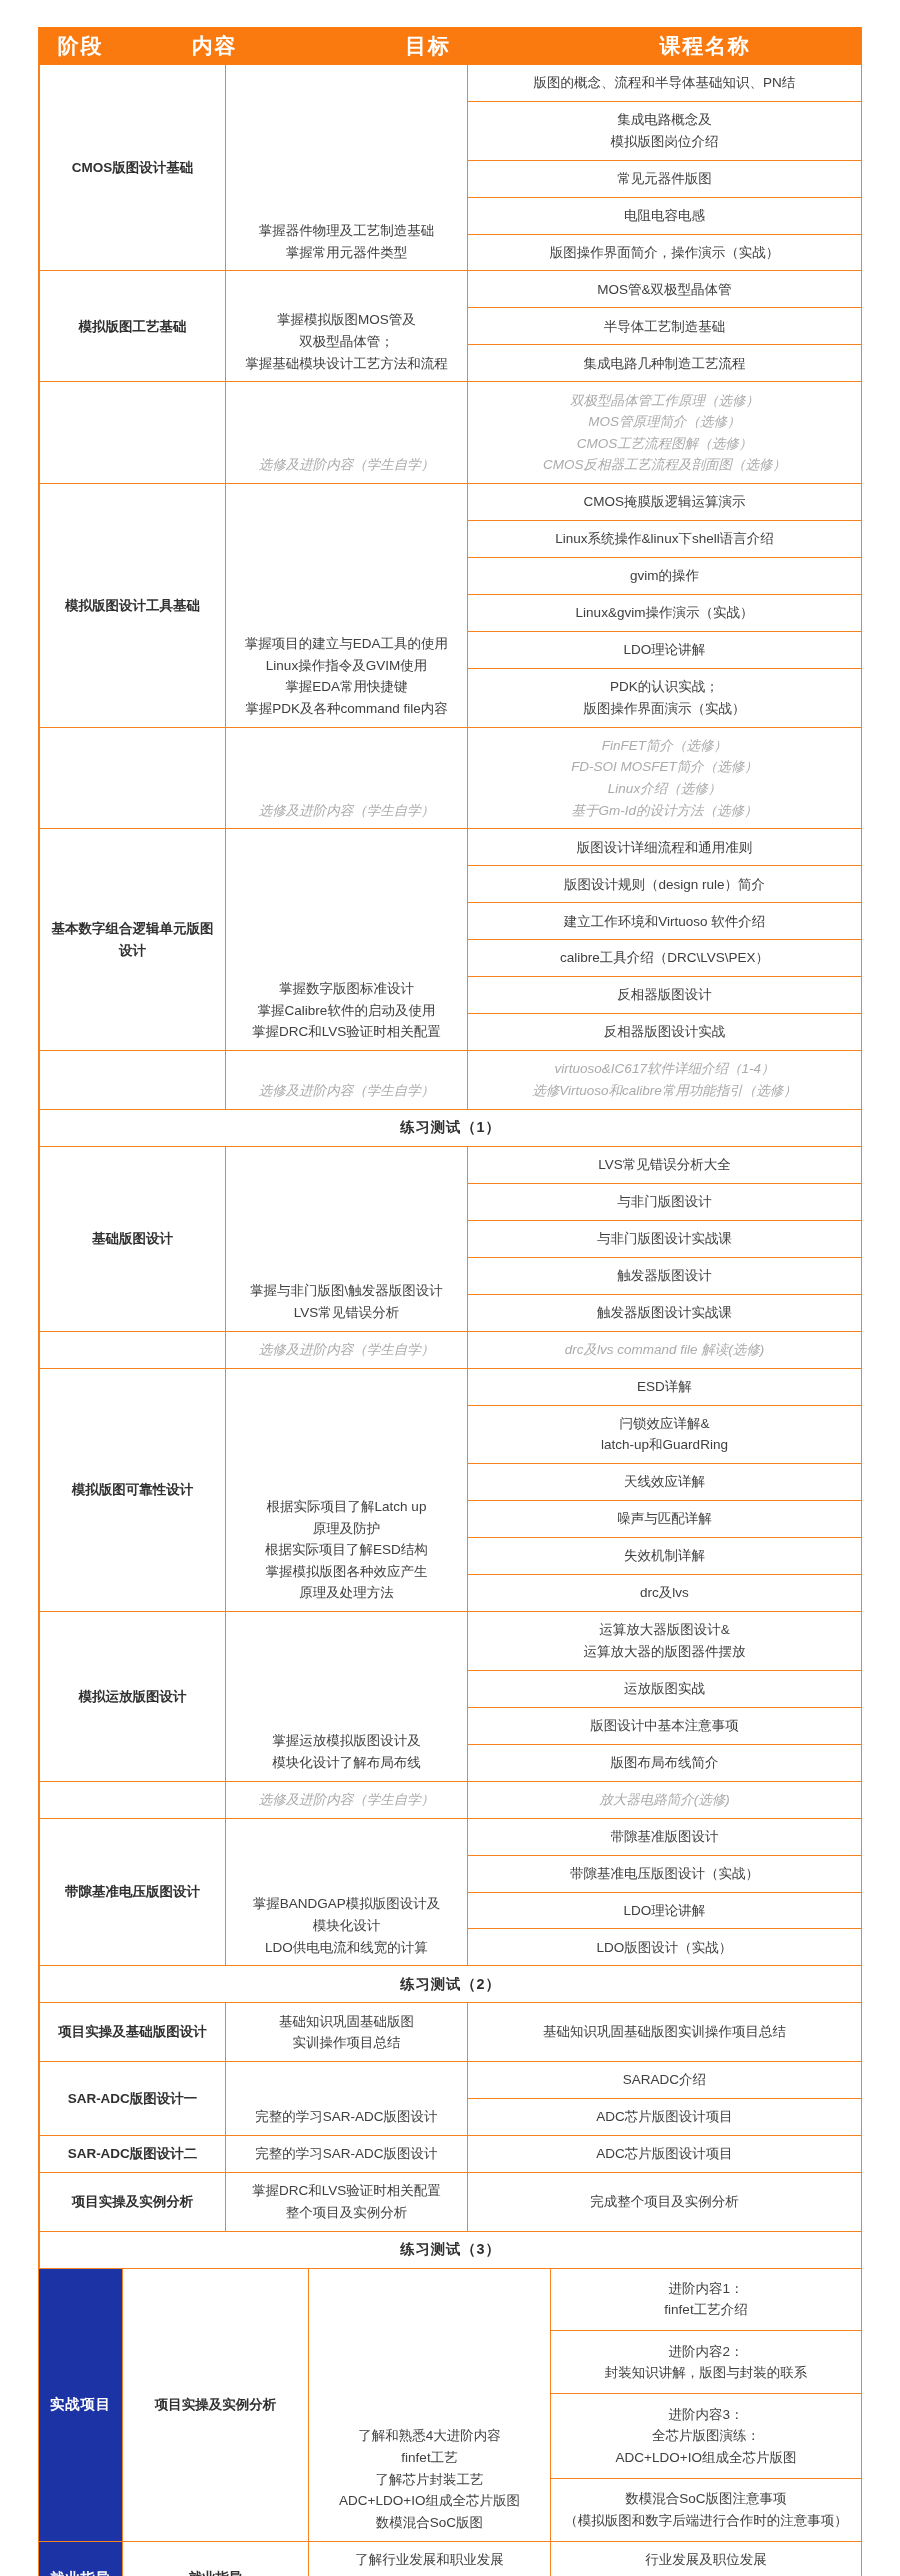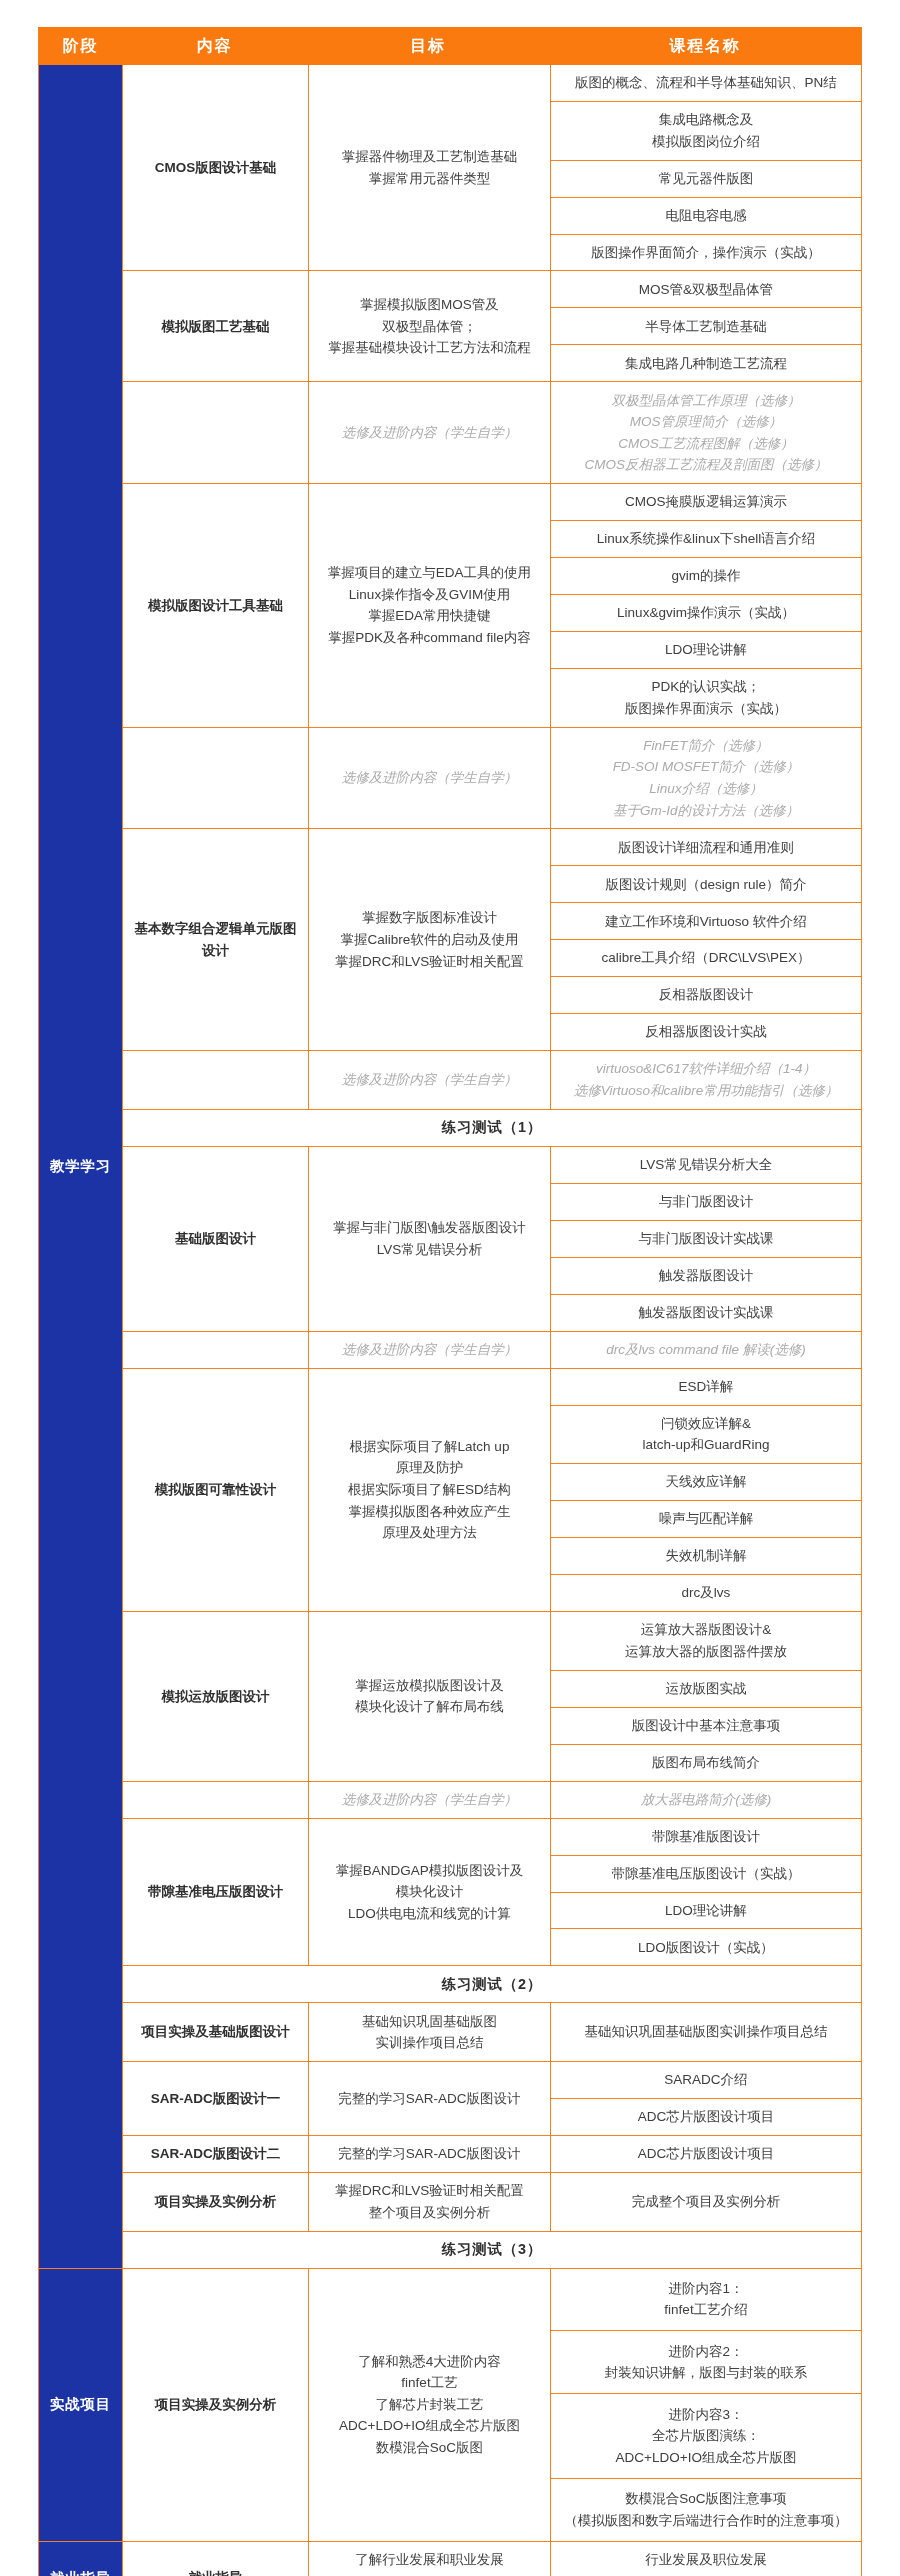--- a/index.html
+++ b/index.html
@@ -19,21 +19,21 @@
   .table{
     position:absolute;left:38px;top:27px;width:824px;
     border-left:0.9px solid var(--border);
     border-right:0.9px solid var(--border);
     border-bottom:0.9px solid var(--border);
     box-sizing:border-box;
     background:#fff;
   }
   .thead{
     display:flex;height:38px;background:var(--orange);
-    color:#fff;font-weight:bold;font-size:16px;letter-spacing:1.8px;
+    color:#fff;font-weight:bold;font-size:21px;letter-spacing:1.8px;
   }
   .thead .th{display:flex;align-items:center;justify-content:center;box-sizing:border-box;}
   .th.c1{width:83px;}
   .th.c2{width:185px;font-family:Liberation Mono, monospace;}
   .th.c3{width:242px;}
   .th.c4{flex:1;}
 
   .tbody{display:flex;flex-direction:column;}
   .stage-row{display:flex;align-items:stretch;}
   .stage-row + .stage-row{border-top:0.9px solid var(--border);}
@@ -49,21 +49,21 @@
   .row + .row{border-top:0.9px solid var(--border);}
 
   .content-cell{
     width:185px;flex:0 0 185px;box-sizing:border-box;
     display:flex;align-items:center;justify-content:center;text-align:center;
     font-weight:bold;color:var(--bold-text);font-size:13.5px;line-height:21.6px;
     padding:7.2px 9px;
   }
   .goal-cell{
     width:242px;flex:0 0 242px;box-sizing:border-box;border-left:0.9px solid var(--border);
-    display:flex;flex-direction:column;align-items:center;justify-content:center;text-align:center;
+    display:flex;flex-direction:column;align-items:center;justify-content:flex-end;text-align:center;
     color:var(--text);font-size:13.5px;line-height:21.6px;padding:7.2px 7.2px;
   }
   .courses{flex:1;display:flex;flex-direction:column;border-left:0.9px solid var(--border);}
   .course-cell{
     flex:1 1 auto;min-height:36px;box-sizing:border-box;
     display:flex;flex-direction:column;align-items:center;justify-content:center;text-align:center;
     color:var(--text);font-size:13.5px;line-height:21.6px;padding:7.2px 9px;
   }
   .course-cell + .course-cell{border-top:0.9px solid var(--border);}
 
@@ -88,23 +88,20 @@
 
 <div class="table">
   <div class="thead">
     <div class="th c1">阶段</div>
     <div class="th c2">内容</div>
     <div class="th c3">目标</div>
     <div class="th c4">课程名称</div>
   </div>
   <div class="tbody">
       <div class="stage-row" style="min-height: 2140px;">
-        <div class="stage-cell">
-          <div class="stage-label">教学学习</div>
-        </div>
         <div class="stage-body">
           <div class="row">
             <div class="content-cell">CMOS版图设计基础</div>
             <div class="goal-cell">
               <div>掌握器件物理及工艺制造基础</div>
               <div>掌握常用元器件类型</div>
             </div>
             <div class="courses">
               <div class="course-cell">
                 <div>版图的概念、流程和半导体基础知识、PN结</div>

